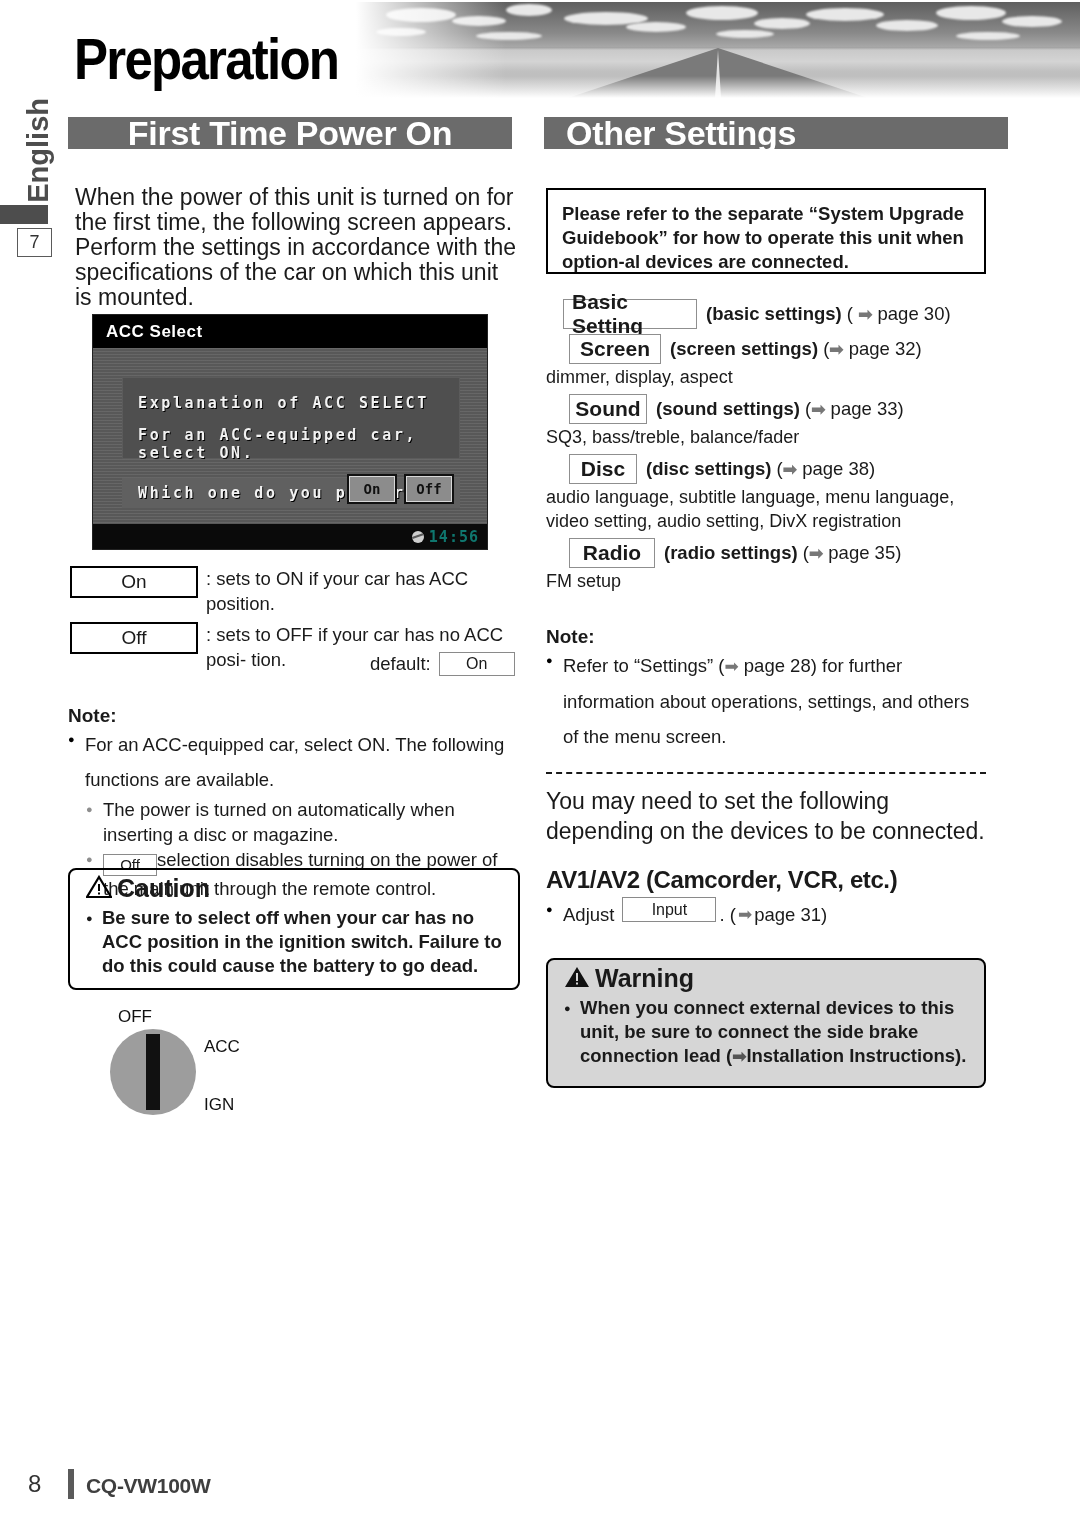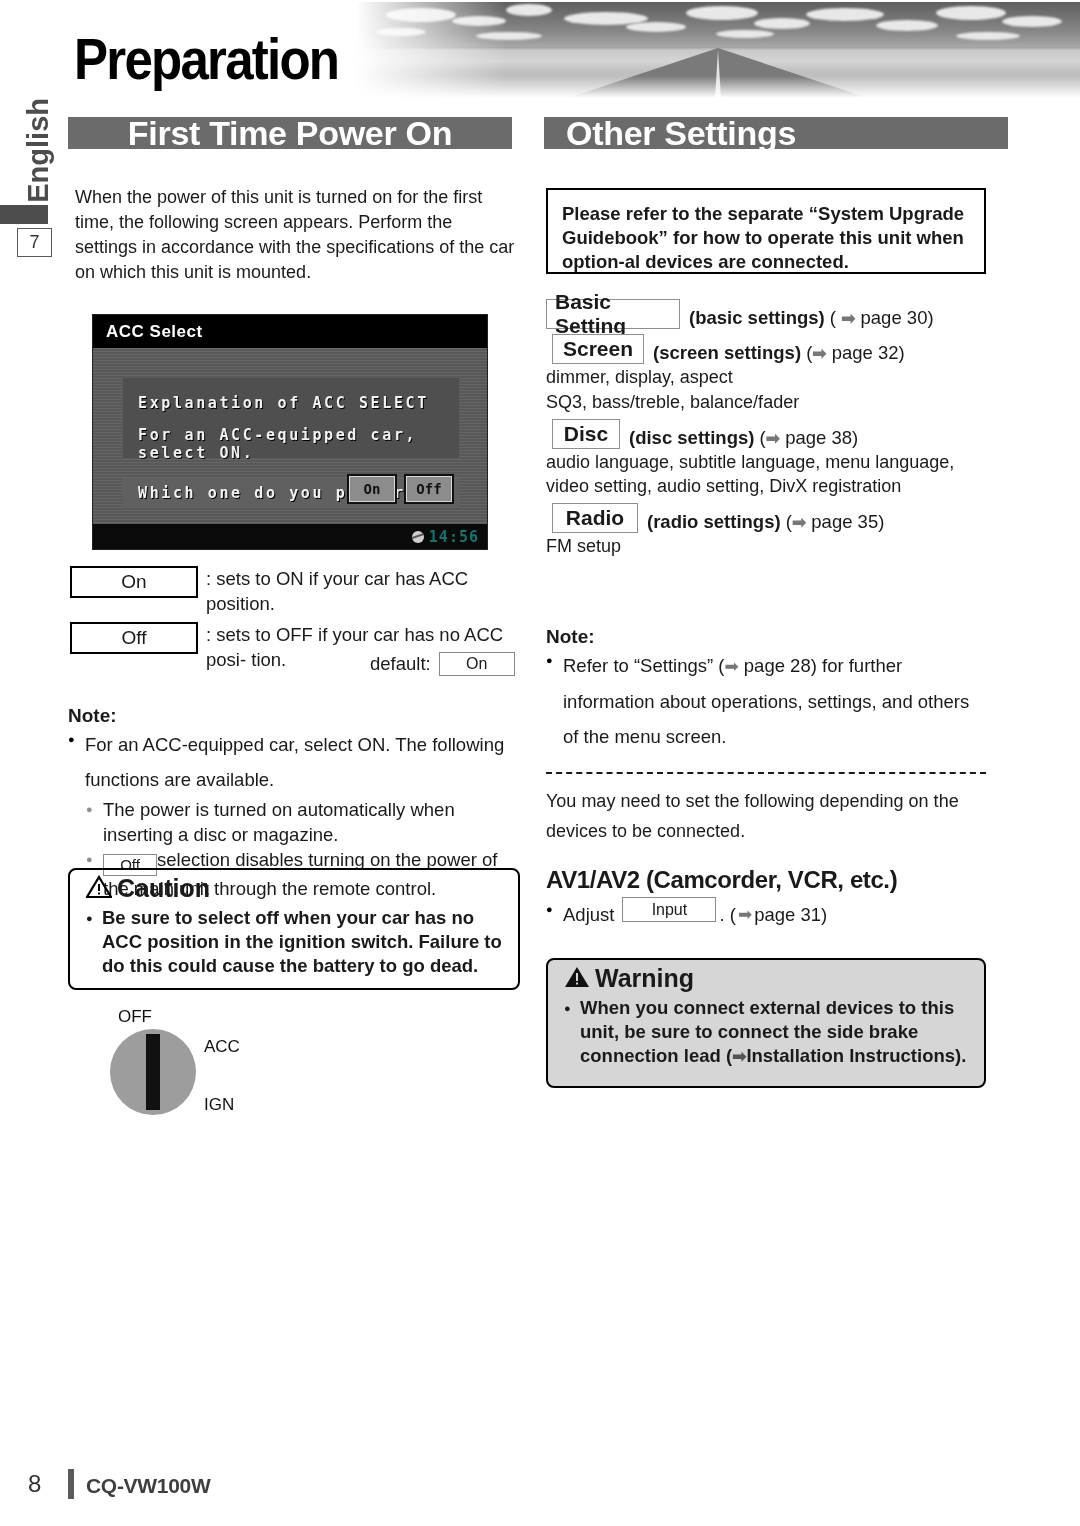--- a/index.html
+++ b/index.html
@@ -80,21 +80,21 @@
   .secbar{
     background:#6b6b6b;color:#fff;height:32px;
     display:flex;align-items:center;
     font-size:34px;font-weight:bold;letter-spacing:-.3px;
     font-family:"Liberation Sans Narrow","Liberation Sans",sans-serif;
   }
   .secbar.center{justify-content:center;}
   .secbar.left{padding-left:22px;}
 
   
-  .body{font-size:18px;line-height:25px;color:#1a1a1a;}
+  .body{font-size:23px;line-height:25px;color:#1a1a1a;}
 
   
   .lcd{
     position:absolute;left:92px;top:314px;width:394px;height:234px;
     background:#5d5d5d;border:1px solid #222;overflow:hidden;
     background-image:repeating-linear-gradient(to bottom,
       rgba(255,255,255,.06) 0px, rgba(255,255,255,.06) 1px,
       rgba(0,0,0,.06) 1px, rgba(0,0,0,.06) 3px);
   }
   .lcd-title{
@@ -178,21 +178,21 @@
   .panel-body::before{content:"●";position:absolute;left:0;top:0;font-size:11px;line-height:24px;}
 
   
   .ign{position:absolute;left:96px;top:1007px;width:190px;height:120px;}
   .ign-circle{position:absolute;left:14px;top:22px;width:86px;height:86px;border-radius:50%;background:#9d9d9d;}
   .ign-key{position:absolute;left:50px;top:27px;width:14px;height:76px;background:#111;}
   .lbl{position:absolute;font-size:17px;color:#111;}
 
   
   .refbox{border:2.5px solid #000;padding:12px 14px;font-size:18.5px;line-height:24px;font-weight:bold;box-sizing:border-box;}
-  .set-row{display:flex;align-items:flex-end;margin-top:5px;}
+  .set-row{display:flex;align-items:center;margin-top:5px;margin-left:17px;}
   .set-key{
     display:inline-flex;align-items:center;justify-content:center;
     border:1.5px solid #8f8f8f;background:#fff;height:30px;
     font-size:21px;font-weight:bold;box-sizing:border-box;padding:0 8px;
   }
   .set-cap{margin-left:9px;font-size:18.5px;font-weight:bold;}
   .set-cap .reg{font-weight:normal;}
   .set-sub{font-size:18px;line-height:24px;margin-top:1px;}
   .arrow{display:inline-block;color:#777;font-size:17px;}
 
@@ -333,20 +333,28 @@
     <div class="set-row">
       <span class="set-key" style="width:92px;margin-left:6px;">Screen</span>
       <span class="set-cap">
         <span>(screen settings)</span>
         <span class="reg">(</span><span class="arrow">➡</span>
         <span class="reg">page 32)</span>
       </span>
     </div>
     <div class="set-sub">dimmer, display, aspect</div>
 
+    <div class="set-row">
+      <span class="set-key" style="width:78px;margin-left:6px;">Sound</span>
+      <span class="set-cap">
+        <span>(sound settings)</span>
+        <span class="reg">(</span><span class="arrow">➡</span>
+        <span class="reg">page 33)</span>
+      </span>
+    </div>
     <div class="set-sub">SQ3, bass/treble, balance/fader</div>
 
     <div class="set-row">
       <span class="set-key" style="width:68px;margin-left:6px;">Disc</span>
       <span class="set-cap">
         <span>(disc settings)</span>
         <span class="reg">(</span><span class="arrow">➡</span>
         <span class="reg">page 38)</span>
       </span>
     </div>

